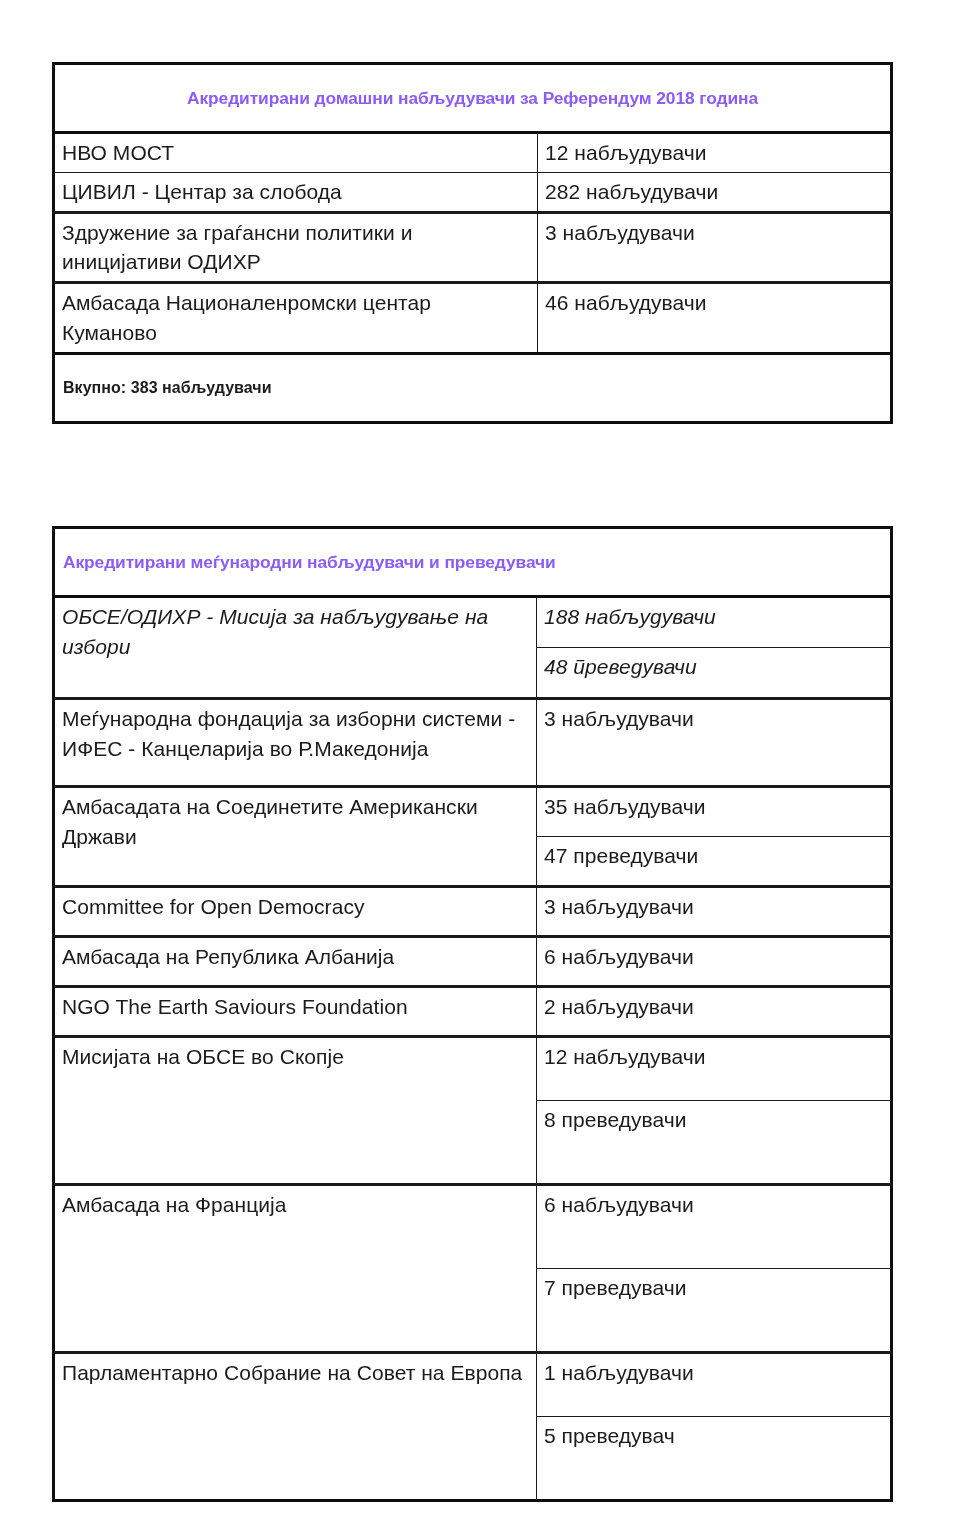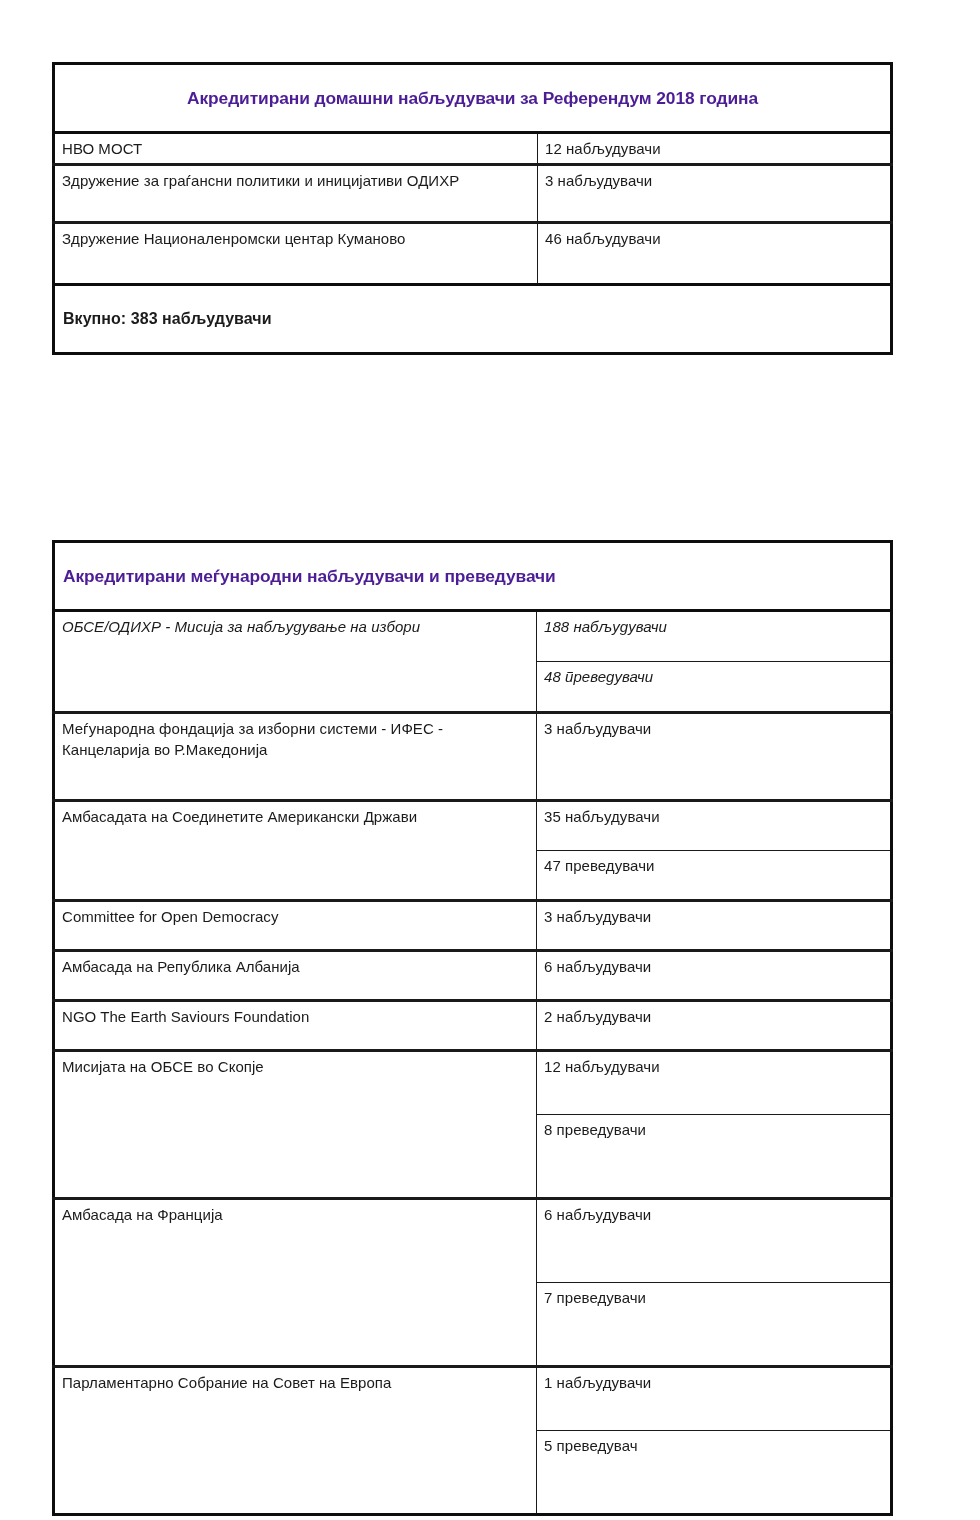--- a/index.html
+++ b/index.html
@@ -28,38 +28,38 @@
   .doc-table {
     position: absolute;
     border-collapse: collapse;
     table-layout: fixed;
     background: #fff;
   }
   .doc-table td {
     border: 1.6px solid #1a1a1a;
     padding: 4px 7px 4px 7px;
     vertical-align: top;
-    font-size: 15px;
+    font-size: 21px;
     line-height: 1.42;
     color: #1b1b1b;
     letter-spacing: 0.05px;
     word-wrap: break-word;
   }
 
   
   .doc-table {
     border: 3.4px solid #0d0d0d;
   }
 
   .cap-row td {
     border: none;
     border-bottom: 3.2px solid #0d0d0d;
     font-weight: bold;
     font-size: 17.4px;
-    color: #4c1d95;
+    color: #8b5cf6;
     padding: 0;
     height: 66px;
     vertical-align: middle;
     letter-spacing: -0.1px;
   }
   .cap-center { text-align: center; }
   .cap-left   { text-align: left; padding-left: 8px !important; }
 
   .total-row td {
     border-left: none;
@@ -86,21 +86,21 @@
     left: 52px;
     top: 62px;
     width: 838px;
   }
   #table-domestic .c-name { width: 484px; }
   #table-domestic .c-val  { width: 354px; }
 
   
   #table-international {
     left: 52px;
-    top: 540px;
+    top: 526px;
     width: 838px;
   }
   #table-international .c-name { width: 483px; }
   #table-international .c-val  { width: 355px; }
 
   .h28  { height: 28px; }
   .h50  { height: 50px; }
   .h51  { height: 51px; font-style: italic; }
   .h58  { height: 58px; }
   .h62  { height: 62px; }
@@ -121,28 +121,32 @@
     <tbody>
       <tr class="cap-row">
         <td class="cap-center" colspan="2">Акредитирани домашни набљудувачи за Референдум 2018 година</td>
       </tr>
 
       <tr class="h28">
         <td class="nm">НВО МОСТ</td>
         <td class="val-top">12 набљудувачи</td>
       </tr>
 
+      <tr class="h28">
+        <td class="nm">ЦИВИЛ - Центар за слобода</td>
+        <td class="val-top">282 набљудувачи</td>
+      </tr>
 
       <tr class="h58">
         <td class="nm rule-thick">Здружение за граѓансни политики и иницијативи ОДИХР</td>
         <td class="val rule-thick">3 набљудувачи</td>
       </tr>
 
       <tr class="h62">
-        <td class="nm rule-thick">Здружение Националенромски центар Куманово</td>
+        <td class="nm rule-thick">Амбасада Националенромски центар Куманово</td>
         <td class="val rule-thick">46 набљудувачи</td>
       </tr>
 
 
       <tr class="total-row">
         <td colspan="2">Вкупно: 383 набљудувачи</td>
       </tr>
     </tbody>
   </table>
 

